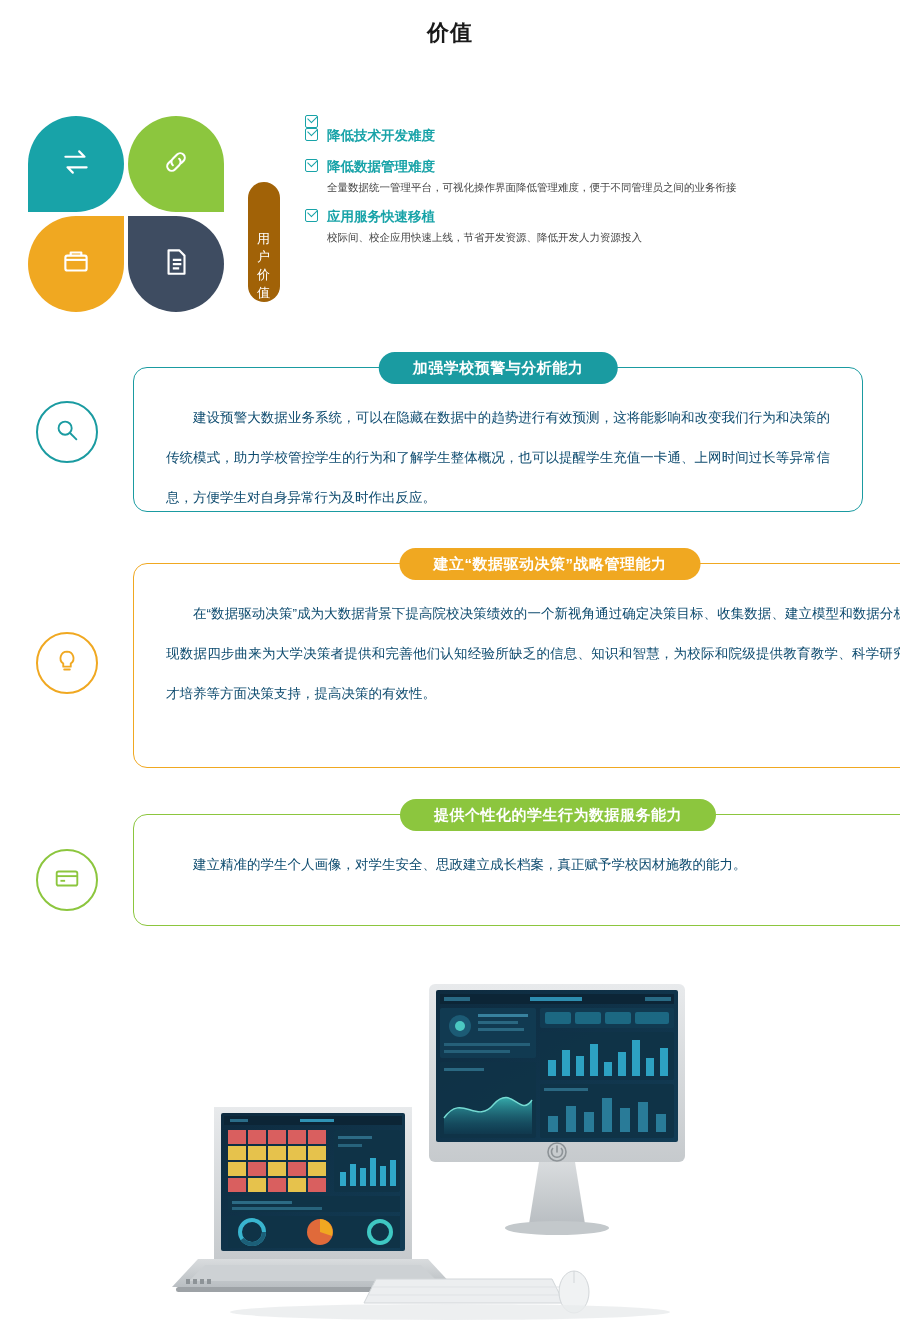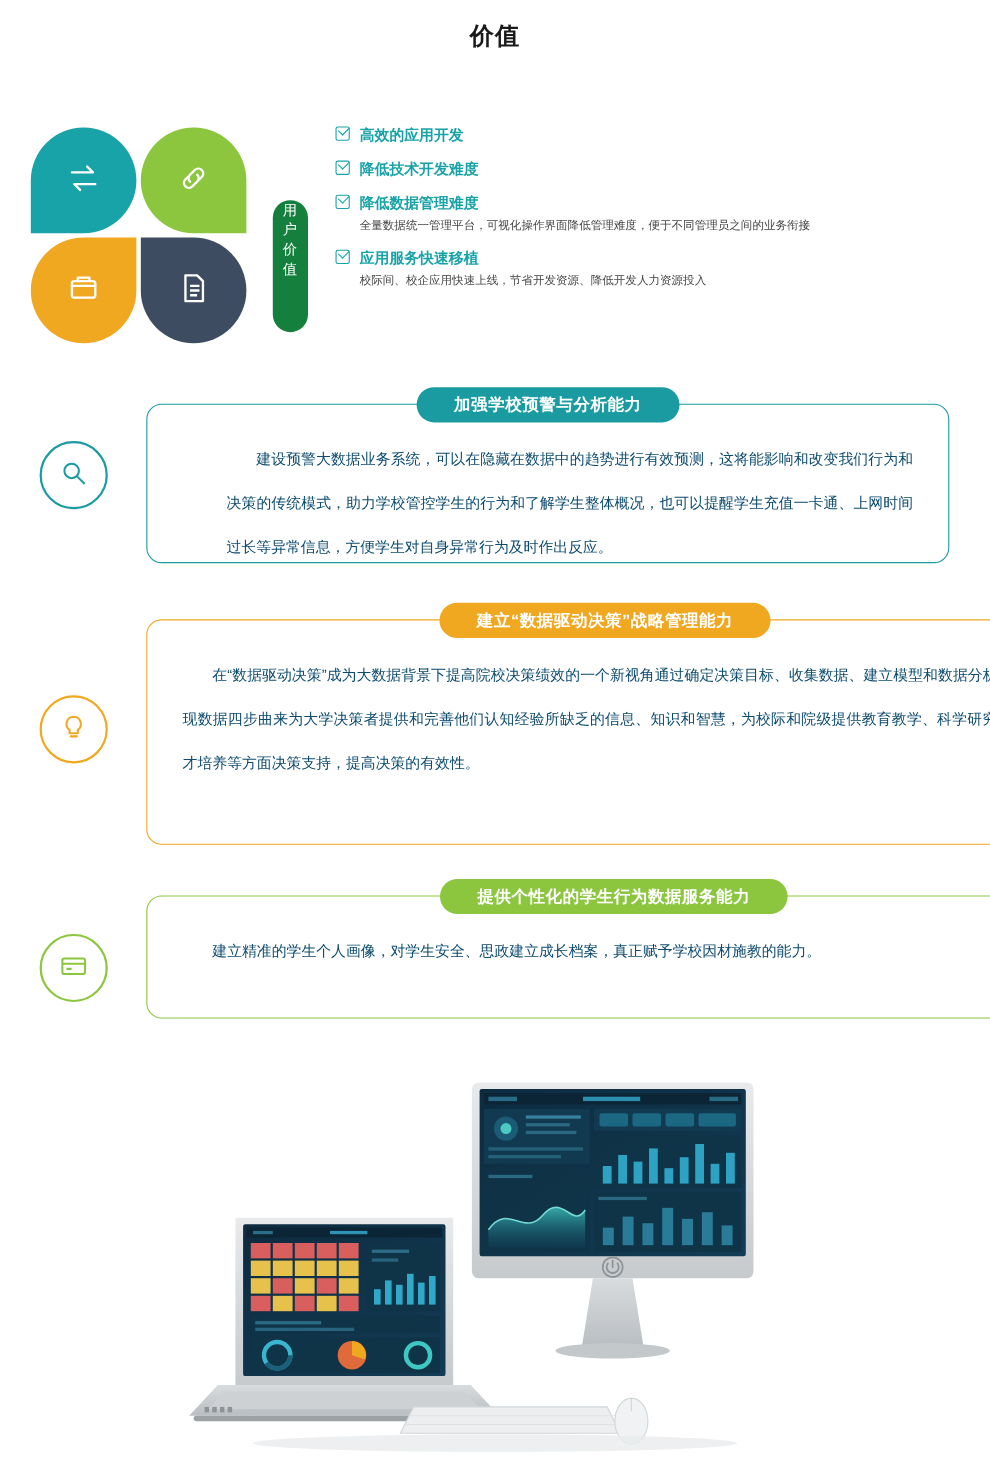--- a/index.html
+++ b/index.html
@@ -53,27 +53,27 @@
   .p-bl { left: 0;    top: 100px; background: #f0a821; border-radius: 48px 0 48px 48px; }
   .p-br { left: 100px; top: 100px; background: #3e4c61; border-radius: 0 48px 48px 48px; }
 
   
   .vlabel {
     position: absolute;
     left: 248px;
     top: 118px;
     width: 32px;
     height: 120px;
-    background: #15803d;
+    background: #a16207;
     border-radius: 16px;
     color: #fff;
     font-size: 13px;
     line-height: 18px;
     display: flex;
-    align-items: flex-start;
+    align-items: flex-end;
     justify-content: center;
     text-align: center;
     letter-spacing: 1px;
   }
   .vlabel span { display: block; width: 14px; }
 
   
   .value-list {
     position: absolute;
     left: 305px;
@@ -221,21 +221,20 @@
     </div>
   </div>
 
   <div class="vlabel">
     <span>用户价值</span>
   </div>
 
   <div class="value-list">
     <div class="value-item">
       <span class="chk"></span>
-      <div class="v-head">高效的应用开发</div>
     </div>
     <div class="value-item">
       <span class="chk"></span>
       <div class="v-head">降低技术开发难度</div>
     </div>
     <div class="value-item">
       <span class="chk"></span>
       <div class="v-head">降低数据管理难度</div>
       <div class="v-desc">全量数据统一管理平台，可视化操作界面降低管理难度，便于不同管理员之间的业务衔接</div>
     </div>
@@ -248,21 +247,21 @@
 </div>
 
 <div class="circle-icon ci-teal" style="left:36px; top:401px;">
   <span>
     <svg viewBox="0 0 32 32" fill="none" stroke="#1a9ba1" stroke-width="2" stroke-linecap="round">
       <circle cx="14" cy="14" r="7"></circle>
         <path d="M19.5 19.5L26 26"></path>
     </svg>
   </span>
 </div>
-<div class="card teal" style="left:133px; top:367px; width:730px; height:145px;padding-left:40px;">
+<div class="card teal" style="left:133px; top:367px; width:730px; height:145px;">
   <div class="card-ribbon ribbon-teal">加强学校预警与分析能力</div>
   <div class="card-body">建设预警大数据业务系统，可以在隐藏在数据中的趋势进行有效预测，这将能影响和改变我们行为和决策的传统模式，助力学校管控学生的行为和了解学生整体概况，也可以提醒学生充值一卡通、上网时间过长等异常信息，方便学生对自身异常行为及时作出反应。</div>
 </div>
 
 <div class="circle-icon ci-orange" style="left:36px; top:632px;">
   <span>
     <svg viewBox="0 0 32 32" fill="none" stroke="#f0a821" stroke-width="2" stroke-linecap="round" stroke-linejoin="round">
       <path d="M16 6a7 7 0 0 1 4 12.7V22h-8v-3.3A7 7 0 0 1 16 6z"></path>
       <path d="M13 25h6"></path>
     </svg>

